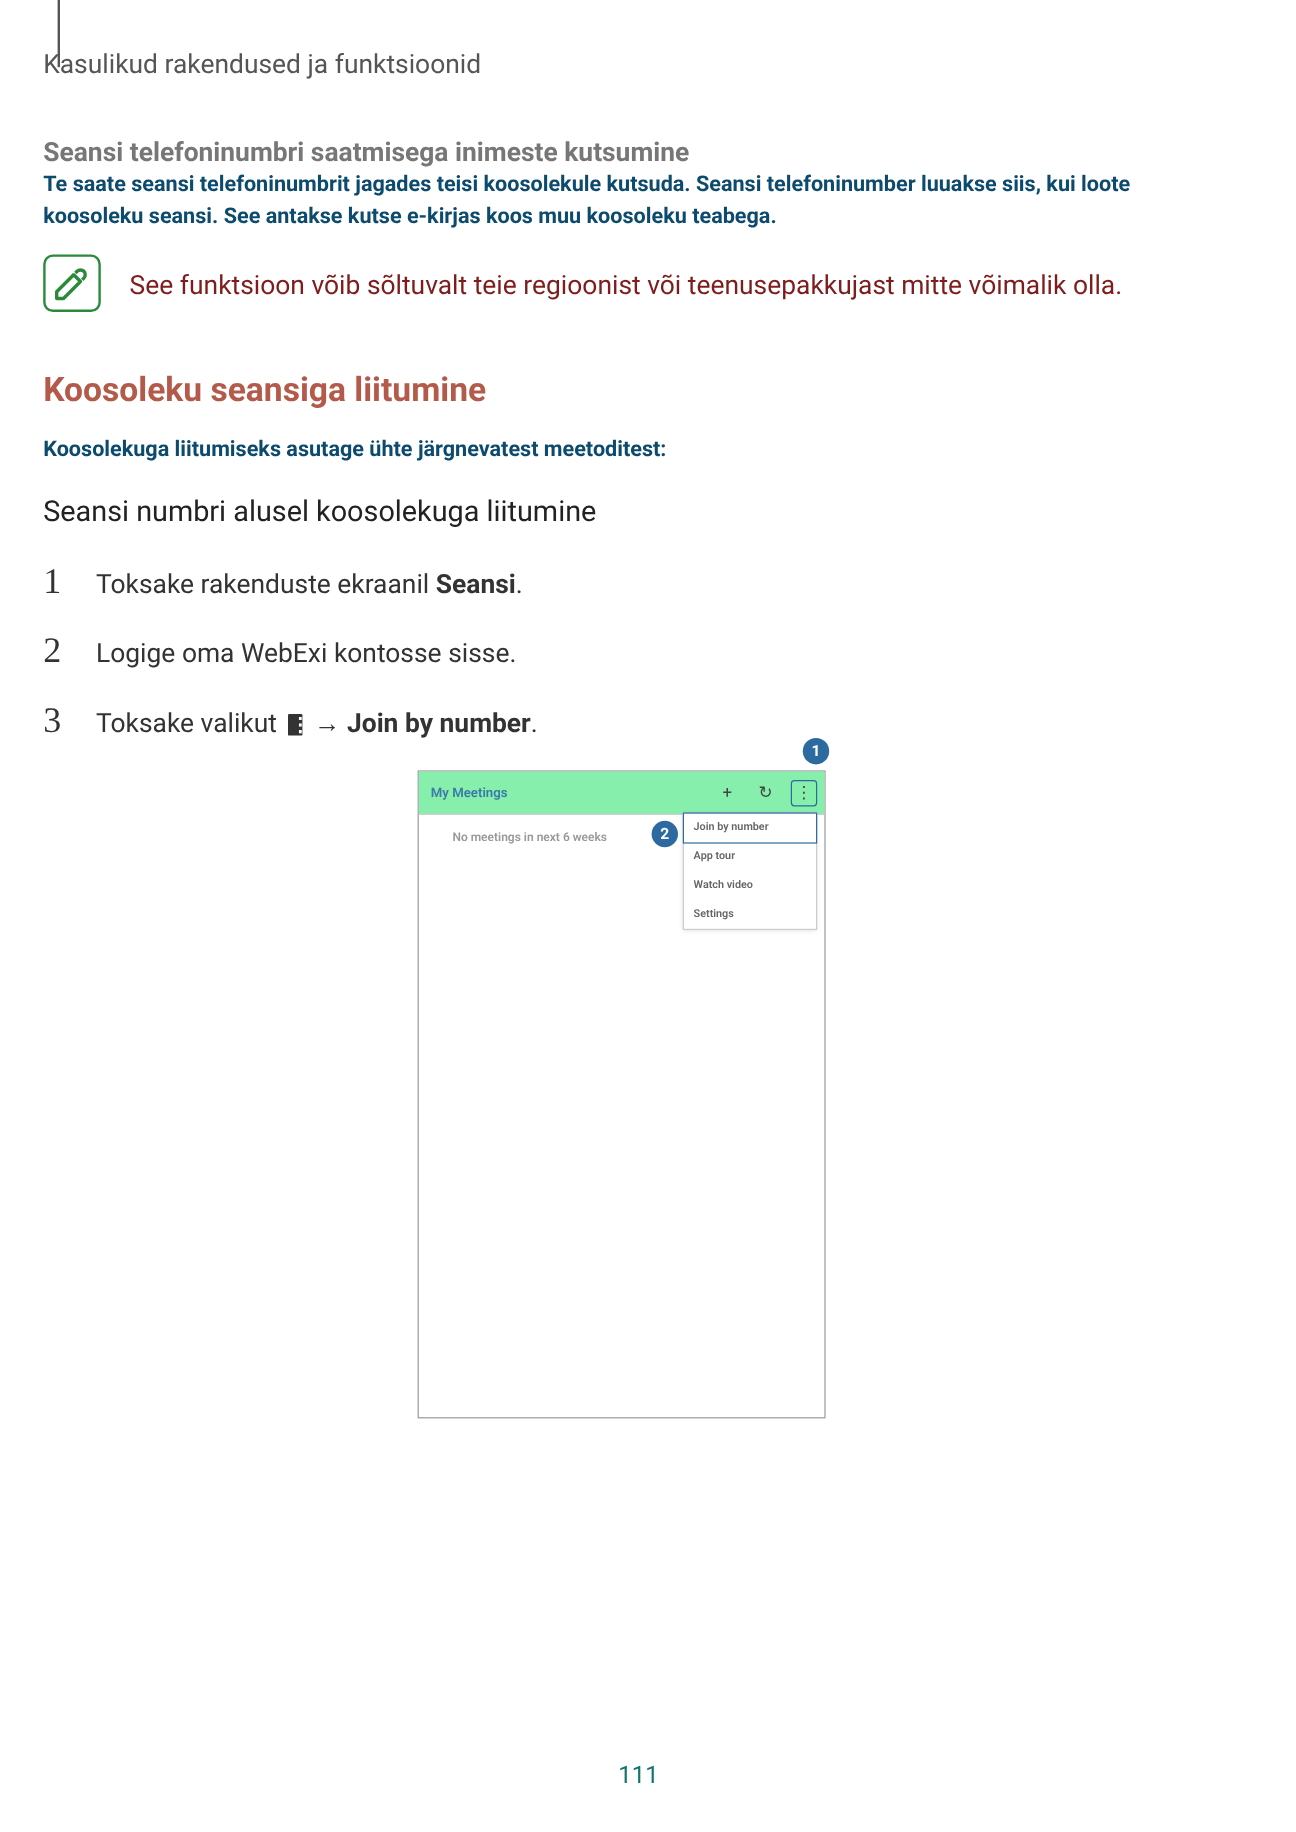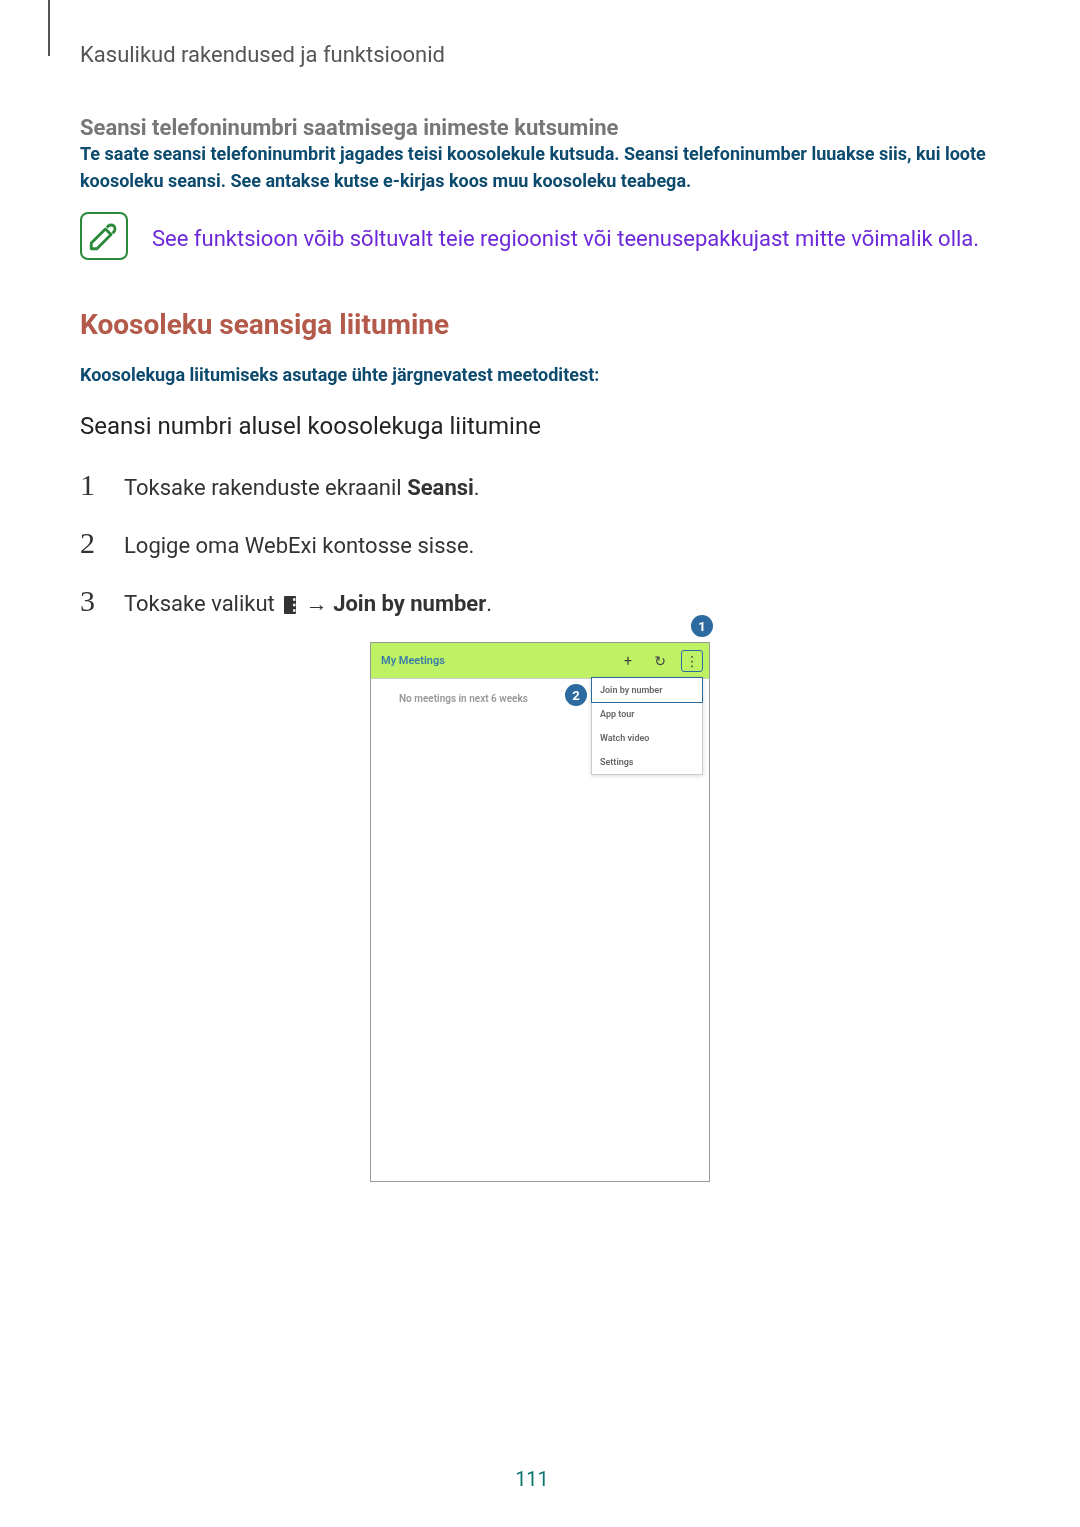--- a/index.html
+++ b/index.html
@@ -7,21 +7,21 @@
     font-family: -apple-system, BlinkMacSystemFont, "Segoe UI", Roboto, Helvetica, Arial, sans-serif;
     background: #fff;
     width: 1080px;
     height: 1527px;
     position: relative;
     color: #333;
   }
   .page {
     position: absolute;
     left: 0; top: 0; right: 0; bottom: 0;
-    padding: 40px 80px 40px 80px;
+    padding: 40px 80px 40px 36px;
   }
   .left-rule {
     position: absolute;
     left: 48px;
     top: 0;
     width: 2px;
     height: 56px;
     background: #555;
   }
   .header {
@@ -58,21 +58,21 @@
     border-radius: 8px;
     display: flex;
     align-items: center;
     justify-content: center;
     flex-shrink: 0;
   }
   .note-icon-svg { width: 34px; height: 34px; }
   .note-text {
     font-size: 22px;
     line-height: 1.5;
-    color: #6d28d9;
+    color: #7f1d1d;
     padding-top: 10px;
     text-align: center;
   }
   .h2-teal {
     color: #b35a4a;
     font-size: 28px;
     font-weight: 700;
     margin-bottom: 20px;
   }
   .h3-black {
@@ -134,21 +134,21 @@
   }
   .phone {
     position: relative;
     width: 340px;
     height: 540px;
     border: 1px solid #999;
     background: #fff;
   }
   .phone-topbar {
     height: 36px;
-    background: #bef264;
+    background: #86efac;
     border-bottom: 1px solid #ccc;
     display: flex;
     align-items: center;
     padding: 0 6px 0 10px;
   }
   .phone-title {
     color: #3b7aa8;
     font-size: 11px;
     font-weight: 600;
     flex: 1;

